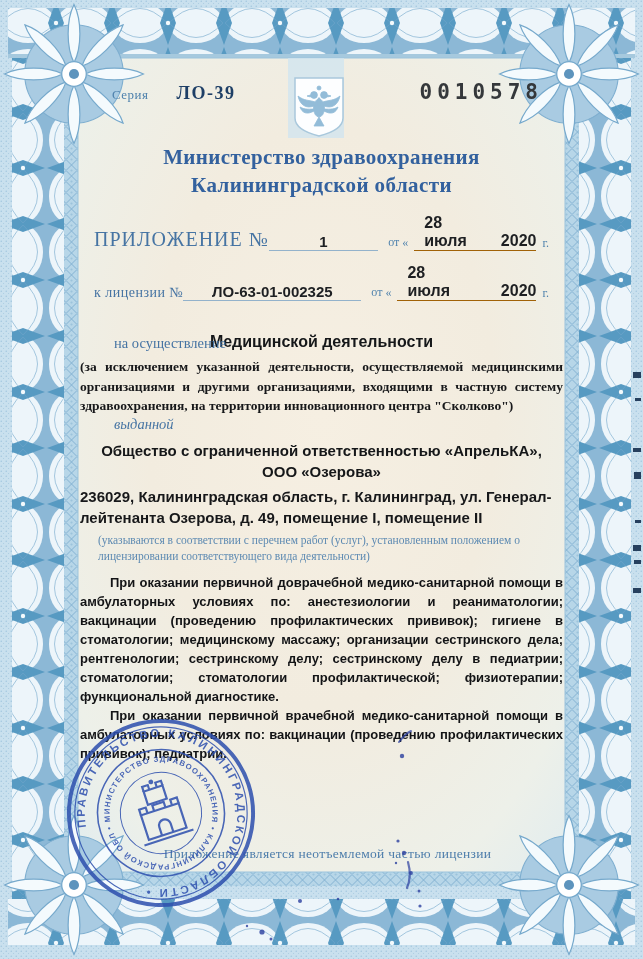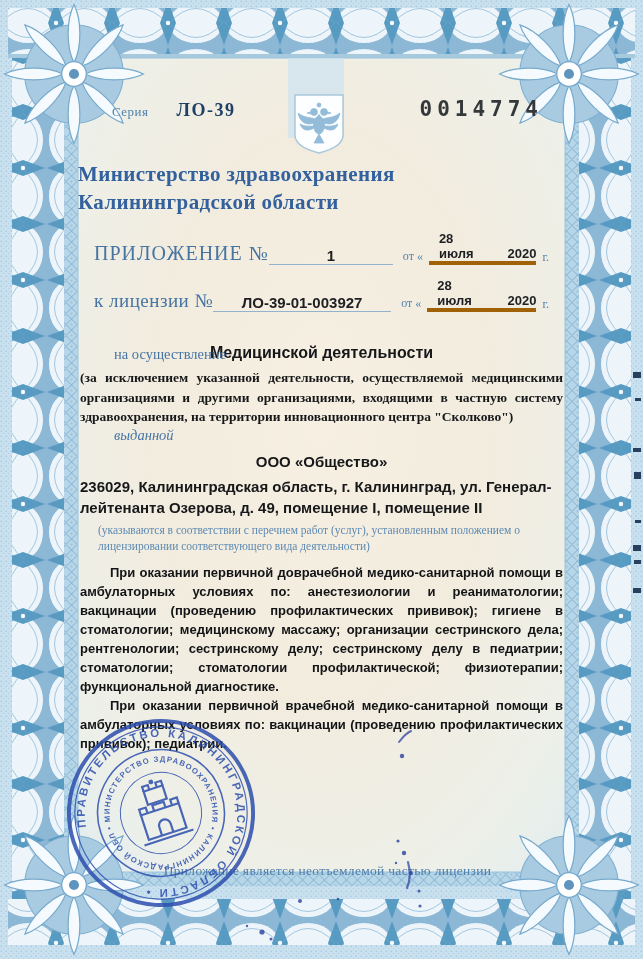--- a/index.html
+++ b/index.html
@@ -1,41 +1,41 @@
 <!DOCTYPE html>
 <html><head>
 <meta charset="utf-8">
 <style>
   html,body{margin:0;padding:0;background:#ffffff;}
   .page{position:relative;width:643px;height:959px;margin:0 auto;overflow:hidden;
         font-family:"Liberation Serif",serif;background:#eaf3f8;}
   .backdrop{position:absolute;inset:0;z-index:0;}
   
-  .content{position:absolute;left:78px;top:71px;width:487px;height:814px;z-index:2;color:#17181a;}
+  .content{position:absolute;left:78px;top:54px;width:487px;height:814px;z-index:2;color:#17181a;}
   .row-series{display:flex;align-items:baseline;margin-top:26px;padding:0 20px;}
   .series-label{font-size:13px;color:#4f82ad;letter-spacing:.5px;margin-left:14px;}
   .series-value{font-size:18px;color:#1e3f66;letter-spacing:1.5px;margin-left:28px;font-weight:600;}
   .doc-number{margin-left:auto;font-family:"DejaVu Sans Mono",monospace;font-size:21px;
               color:#35383b;letter-spacing:5px;font-weight:600;margin-right:2px;}
   .emblem{position:absolute;left:214px;top:22px;width:54px;height:62px;}
-  .title{margin-top:40px;text-align:left;font-weight:bold;font-size:21px;line-height:1.32;
+  .title{margin-top:40px;text-align:center;font-weight:bold;font-size:21px;line-height:1.32;
          color:#33619e;letter-spacing:.4px;}
   
   .form-row{display:flex;align-items:flex-end;margin:0 16px;}
   .form-row.first{margin-top:15px;}
   .form-row.second{margin-top:13px;}
   .fr-label{font-size:20px;color:#4674a3;letter-spacing:1px;white-space:nowrap;}
-  .fr-label.small{font-size:19px;letter-spacing:.5px;}
+  .fr-label.small{font-size:14px;letter-spacing:.5px;}
   .fr-field{border-bottom:1px solid #93b2cb;text-align:center;
             font-family:"Liberation Sans",sans-serif;font-weight:600;font-size:15px;color:#1d1f22;}
   .fr-field.annex{width:140px;}
   .fr-field.lic{width:178px;}
   .fr-from{font-size:12px;color:#4f82ad;margin:0 6px 1px 10px;white-space:nowrap;}
-  .fr-date{flex:1;display:flex;align-items:flex-end;border-bottom:4px solid #a16207;
-           font-family:"Liberation Sans",sans-serif;font-weight:600;font-size:13px;color:#1d1f22;
+  .fr-date{flex:1;display:flex;align-items:flex-end;border-bottom:1px solid #a16207;
+           font-family:"Liberation Sans",sans-serif;font-weight:600;font-size:16px;color:#1d1f22;
            padding-left:10px;}
   .fr-year{margin-left:34px;}
   .fr-g{font-size:12px;color:#4f82ad;margin-left:6px;white-space:nowrap;}
   
   .activity-row{position:relative;margin-top:32px;height:22px;}
   .activity-label{position:absolute;left:36px;top:2px;font-size:14.5px;color:#4674a3;}
   .activity-value{text-align:center;font-family:"Liberation Sans",sans-serif;font-weight:600;
                   font-size:16px;color:#151719;}
   .note{margin:2px 2px 0 2px;text-align:justify;font-family:Liberation Serif, serif;
         font-weight:600;font-size:13.5px;line-height:1.42;color:#17181a;}
@@ -153,21 +153,21 @@
       <rect x="634" y="560" width="7" height="4"></rect>
       <rect x="633" y="588" width="8" height="5"></rect>
     </g>
   </svg>
 
   <div class="content">
 
     <div class="row-series">
       <span class="series-label">Серия</span>
       <span class="series-value">ЛО-39</span>
-      <span class="doc-number">0014774</span>
+      <span class="doc-number">0010578</span>
     </div>
 
     <svg class="emblem" viewBox="0 0 54 62" aria-hidden="true">
       <path d="M3,2 H51 V42 Q51,54 27,60 Q3,54 3,42 Z" fill="#fdfeff" stroke="#a9c8dc" stroke-width="1.5"></path>
       <g fill="#93bcd8" stroke="#93bcd8" stroke-width="0.8">
         <ellipse cx="27" cy="32" rx="5.5" ry="9"></ellipse>
         <path d="M22,30 C14,33 8,29 6,20 C12,25 18,24 23,26 Z"></path>
         <path d="M22,35 C15,39 10,37 8,31 C13,34 18,33 23,33 Z"></path>
         <path d="M32,30 C40,33 46,29 48,20 C42,25 36,24 31,26 Z"></path>
         <path d="M32,35 C39,39 44,37 46,31 C41,34 36,33 31,33 Z"></path>
@@ -192,37 +192,38 @@
       <span class="fr-from">от «</span>
       <span class="fr-date">
         <span>28 июля</span>
         <span class="fr-year">2020</span>
       </span>
       <span class="fr-g">г.</span>
     </div>
 
     <div class="form-row second">
       <span class="fr-label small">к лицензии  №</span>
-      <span class="fr-field lic">ЛО-39-01-003927</span>
+      <span class="fr-field lic">ЛО-63-01-002325</span>
       <span class="fr-from">от «</span>
       <span class="fr-date">
         <span>28 июля</span>
         <span class="fr-year">2020</span>
       </span>
       <span class="fr-g">г.</span>
     </div>
 
     <div class="activity-row">
       <span class="activity-label">на осуществление</span>
       <div class="activity-value">Медицинской деятельности</div>
     </div>
     <div class="note">(за исключением указанной деятельности, осуществляемой медицинскими организациями и другими организациями, входящими в частную систему здравоохранения, на территории инновационного центра "Сколково")</div>
     <div class="issued-label">выданной</div>
     <div class="org">
-      <div>ООО «Общество»</div>
+      <div>Общество с ограниченной ответственностью «АпрельКА»,</div>
+      <div>ООО «Озерова»</div>
     </div>
 
     <div class="addr-value">236029, Калининградская область, г. Калининград, ул. Генерал-лейтенанта Озерова, д. 49, помещение I, помещение II</div>
 
     <div class="works-note">(указываются в соответствии с перечнем работ (услуг), установленным положением о лицензировании соответствующего вида деятельности)</div>
     <div class="para">При оказании первичной доврачебной медико-санитарной помощи в амбулаторных условиях по: анестезиологии и реаниматологии; вакцинации (проведению профилактических прививок); гигиене в стоматологии; медицинскому массажу; организации сестринского дела; рентгенологии; сестринскому делу; сестринскому делу в педиатрии; стоматологии; стоматологии профилактической; физиотерапии; функциональной диагностике.</div>
     <div class="para p2">При оказании первичной врачебной медико-санитарной помощи в амбулаторных условиях по: вакцинации (проведению профилактических прививок); педиатрии.</div>
 
     <div class="footer">Приложение является неотъемлемой частью лицензии</div>
   </div>

